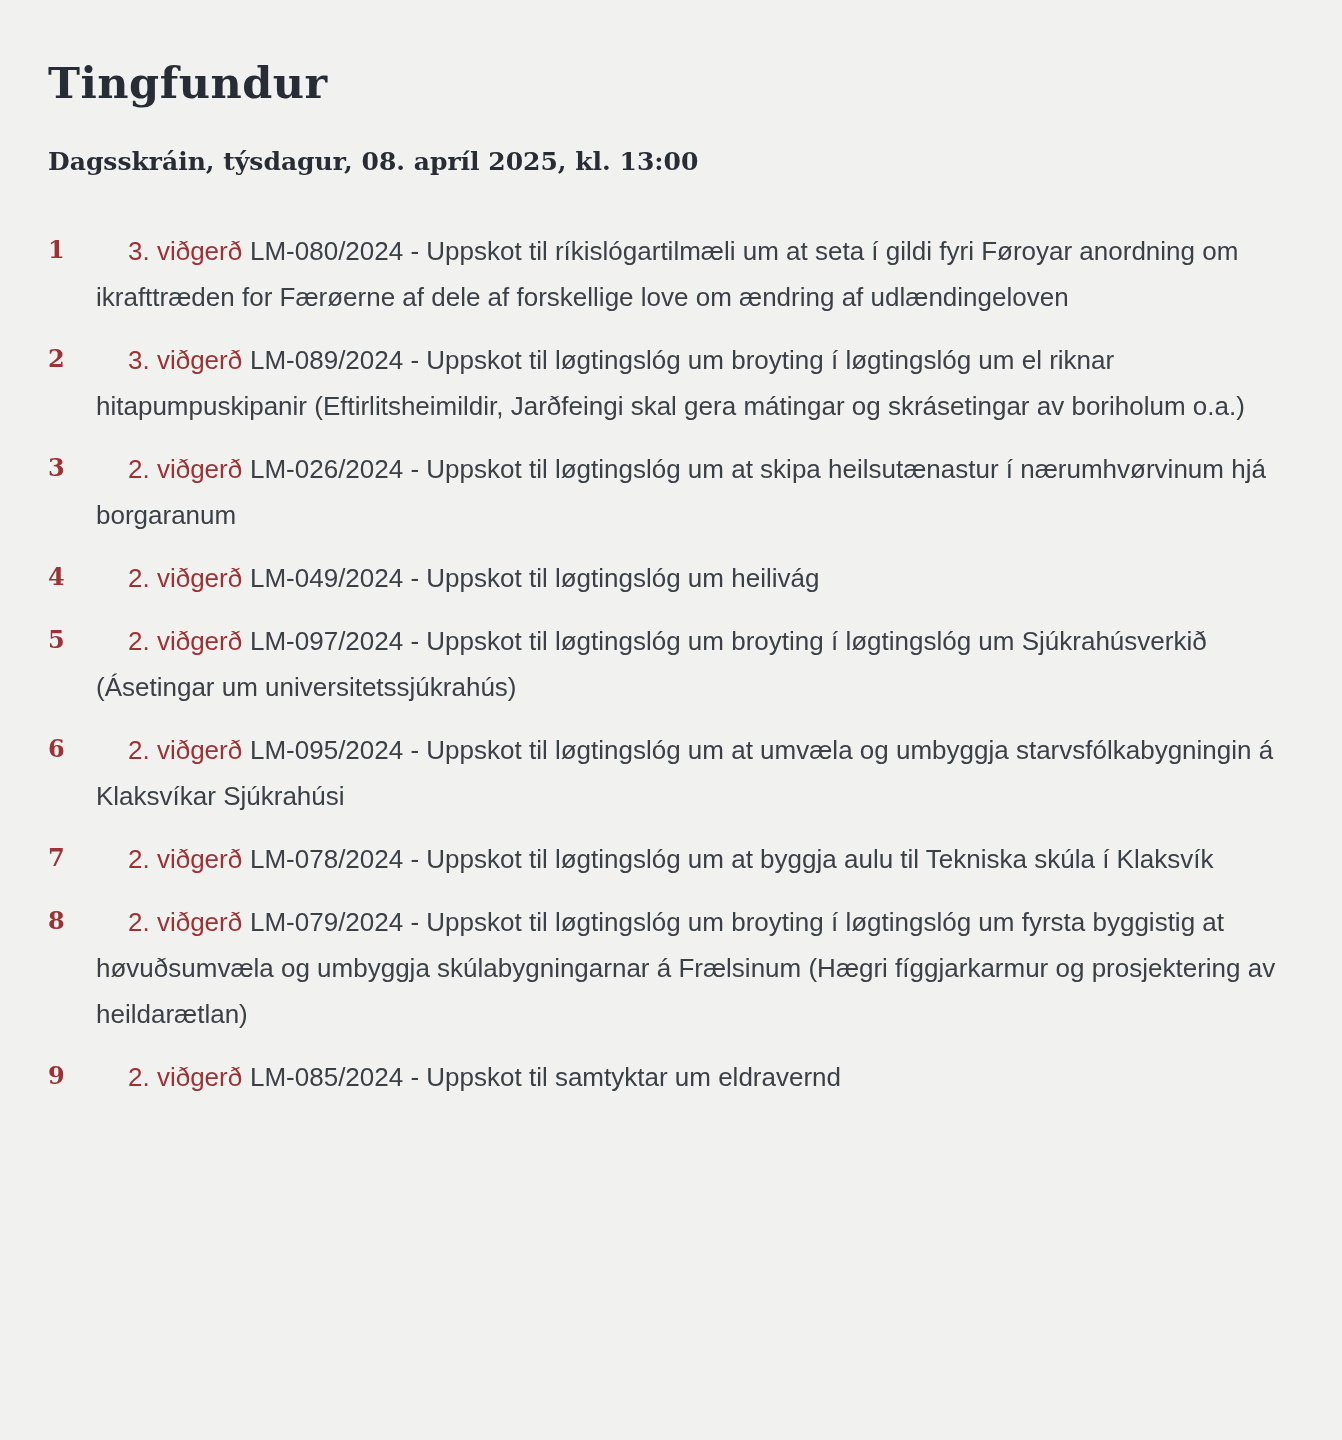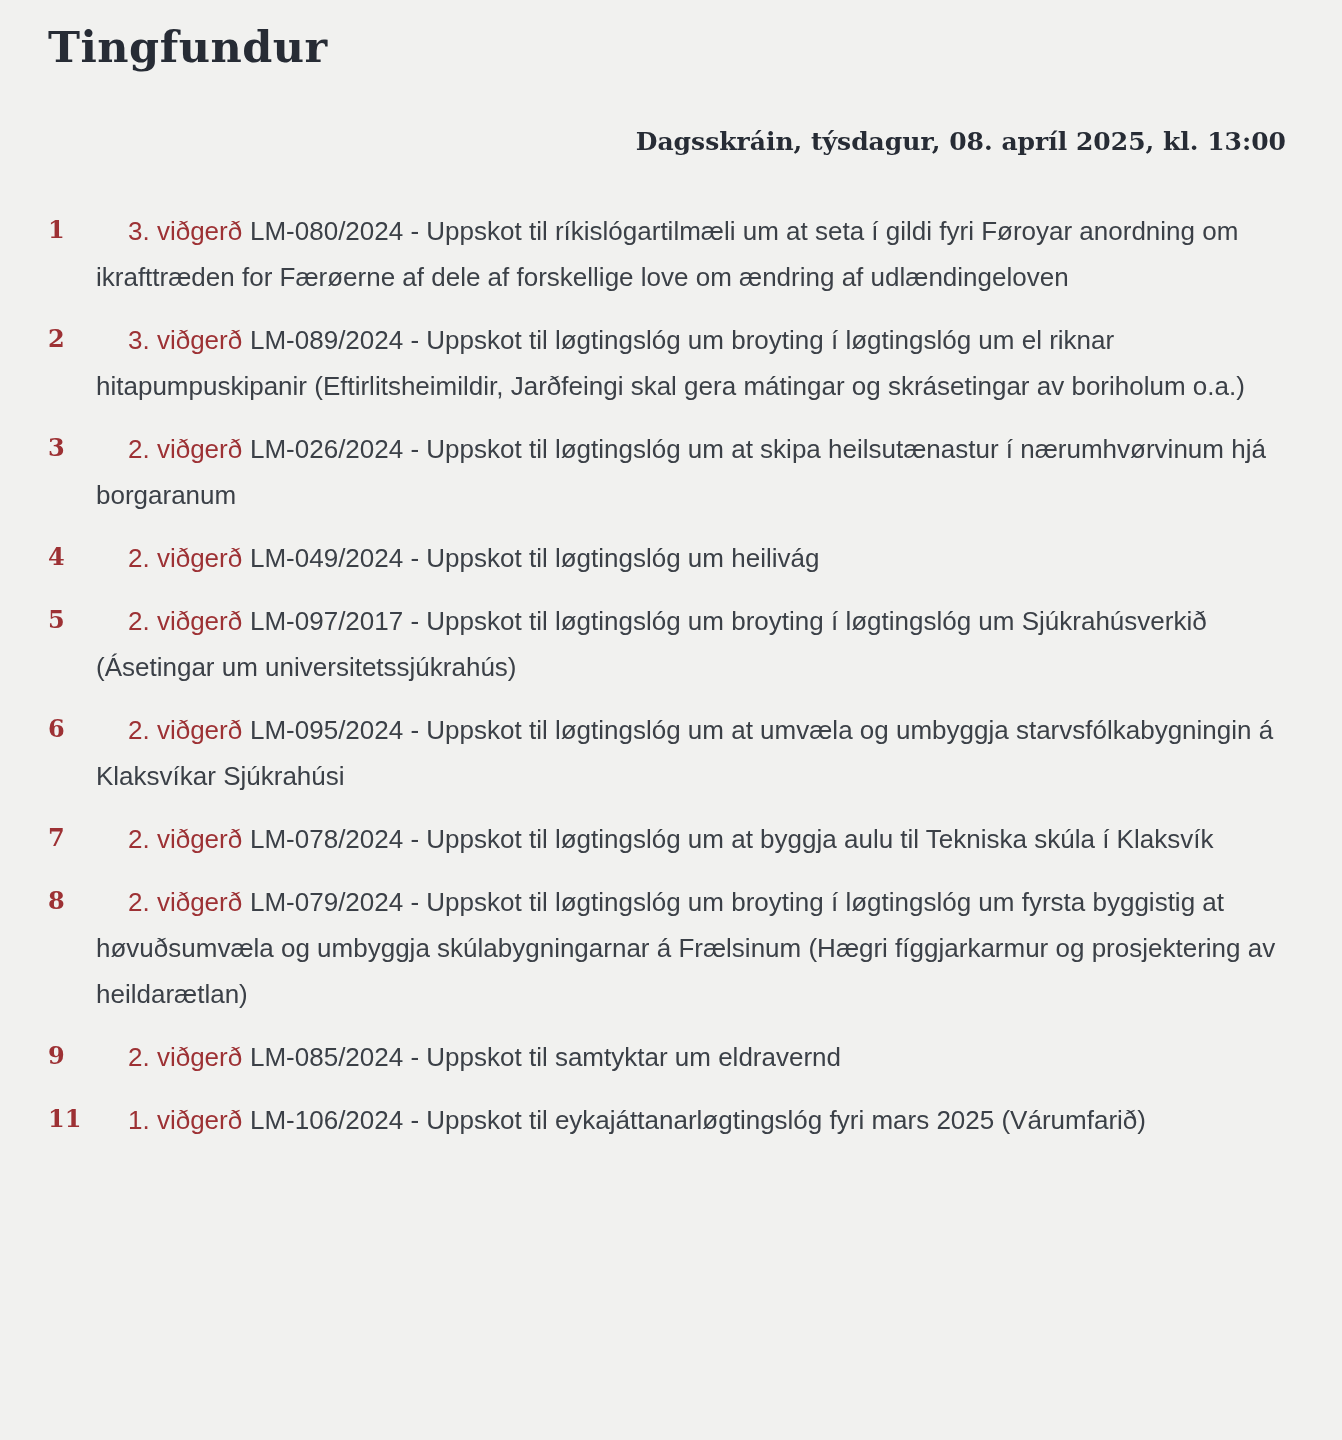--- a/index.html
+++ b/index.html
@@ -5,38 +5,37 @@
   html, body {
     margin: 0;
     padding: 0;
     background: #f1f1ef;
     width: 1342px;
     min-height: 1440px;
     font-family: "Liberation Sans", sans-serif;
   }
   .page {
     box-sizing: border-box;
-    padding: 24px 56px 40px 48px;
+    padding: 60px 56px 40px 48px;
   }
   .page-title {
     font-family: "DejaVu Serif", serif;
     font-weight: 700;
     font-size: 43px;
     line-height: 1.1;
     color: #272c35;
     margin: 0 0 0 0;
     letter-spacing: 0.5px;
   }
   .page-subtitle {
     font-family: "DejaVu Serif", serif;
     font-weight: 700;
     font-size: 25px;
     color: #272c35;
-    margin-top: 56px;
-    text-align: right;
+    margin-top: 40px;
   }
   .agenda {
     margin-top: 52px;
   }
   .agenda-item {
     display: grid;
     grid-template-columns: 48px 1fr;
     margin-bottom: 17px;
   }
   .item-number {
@@ -88,21 +87,21 @@
       <div class="item-text"><span class="item-stage hide-if-empty">2. viðgerð</span><span class="item-title">LM-026/2024 - Uppskot til løgtingslóg um at skipa heilsutænastur í nærumhvørvinum hjá borgaranum</span></div>
     </div>
 
     <div class="agenda-item">
       <div class="item-number">4</div>
       <div class="item-text"><span class="item-stage hide-if-empty">2. viðgerð</span><span class="item-title">LM-049/2024 - Uppskot til løgtingslóg um heilivág</span></div>
     </div>
 
     <div class="agenda-item">
       <div class="item-number">5</div>
-      <div class="item-text"><span class="item-stage hide-if-empty">2. viðgerð</span><span class="item-title">LM-097/2017 - Uppskot til løgtingslóg um broyting í løgtingslóg um Sjúkrahúsverkið (Ásetingar um universitetssjúkrahús)</span></div>
+      <div class="item-text"><span class="item-stage hide-if-empty">2. viðgerð</span><span class="item-title">LM-097/2024 - Uppskot til løgtingslóg um broyting í løgtingslóg um Sjúkrahúsverkið (Ásetingar um universitetssjúkrahús)</span></div>
     </div>
 
     <div class="agenda-item">
       <div class="item-number">6</div>
       <div class="item-text"><span class="item-stage hide-if-empty">2. viðgerð</span><span class="item-title">LM-095/2024 - Uppskot til løgtingslóg um at umvæla og umbyggja starvsfólkabygningin á Klaksvíkar Sjúkrahúsi</span></div>
     </div>
 
     <div class="agenda-item">
       <div class="item-number">7</div>
       <div class="item-text"><span class="item-stage hide-if-empty">2. viðgerð</span><span class="item-title">LM-078/2024 - Uppskot til løgtingslóg um at byggja aulu til Tekniska skúla í Klaksvík</span></div>
@@ -112,21 +111,17 @@
       <div class="item-number">8</div>
       <div class="item-text"><span class="item-stage hide-if-empty">2. viðgerð</span><span class="item-title">LM-079/2024 - Uppskot til løgtingslóg um broyting í løgtingslóg um fyrsta byggistig at høvuðsumvæla og umbyggja skúlabygningarnar á Frælsinum (Hægri fíggjarkarmur og prosjektering av heildarætlan)</span></div>
     </div>
 
     <div class="agenda-item">
       <div class="item-number">9</div>
       <div class="item-text"><span class="item-stage hide-if-empty">2. viðgerð</span><span class="item-title">LM-085/2024 - Uppskot til samtyktar um eldravernd</span></div>
     </div>
 
 
-    <div class="agenda-item">
-      <div class="item-number">11</div>
-      <div class="item-text"><span class="item-stage hide-if-empty">1. viðgerð</span><span class="item-title">LM-106/2024 - Uppskot til eykajáttanarløgtingslóg fyri mars 2025 (Várumfarið)</span></div>
-    </div>
 
 
 
   </div>
 </div>
 
 </body></html>

